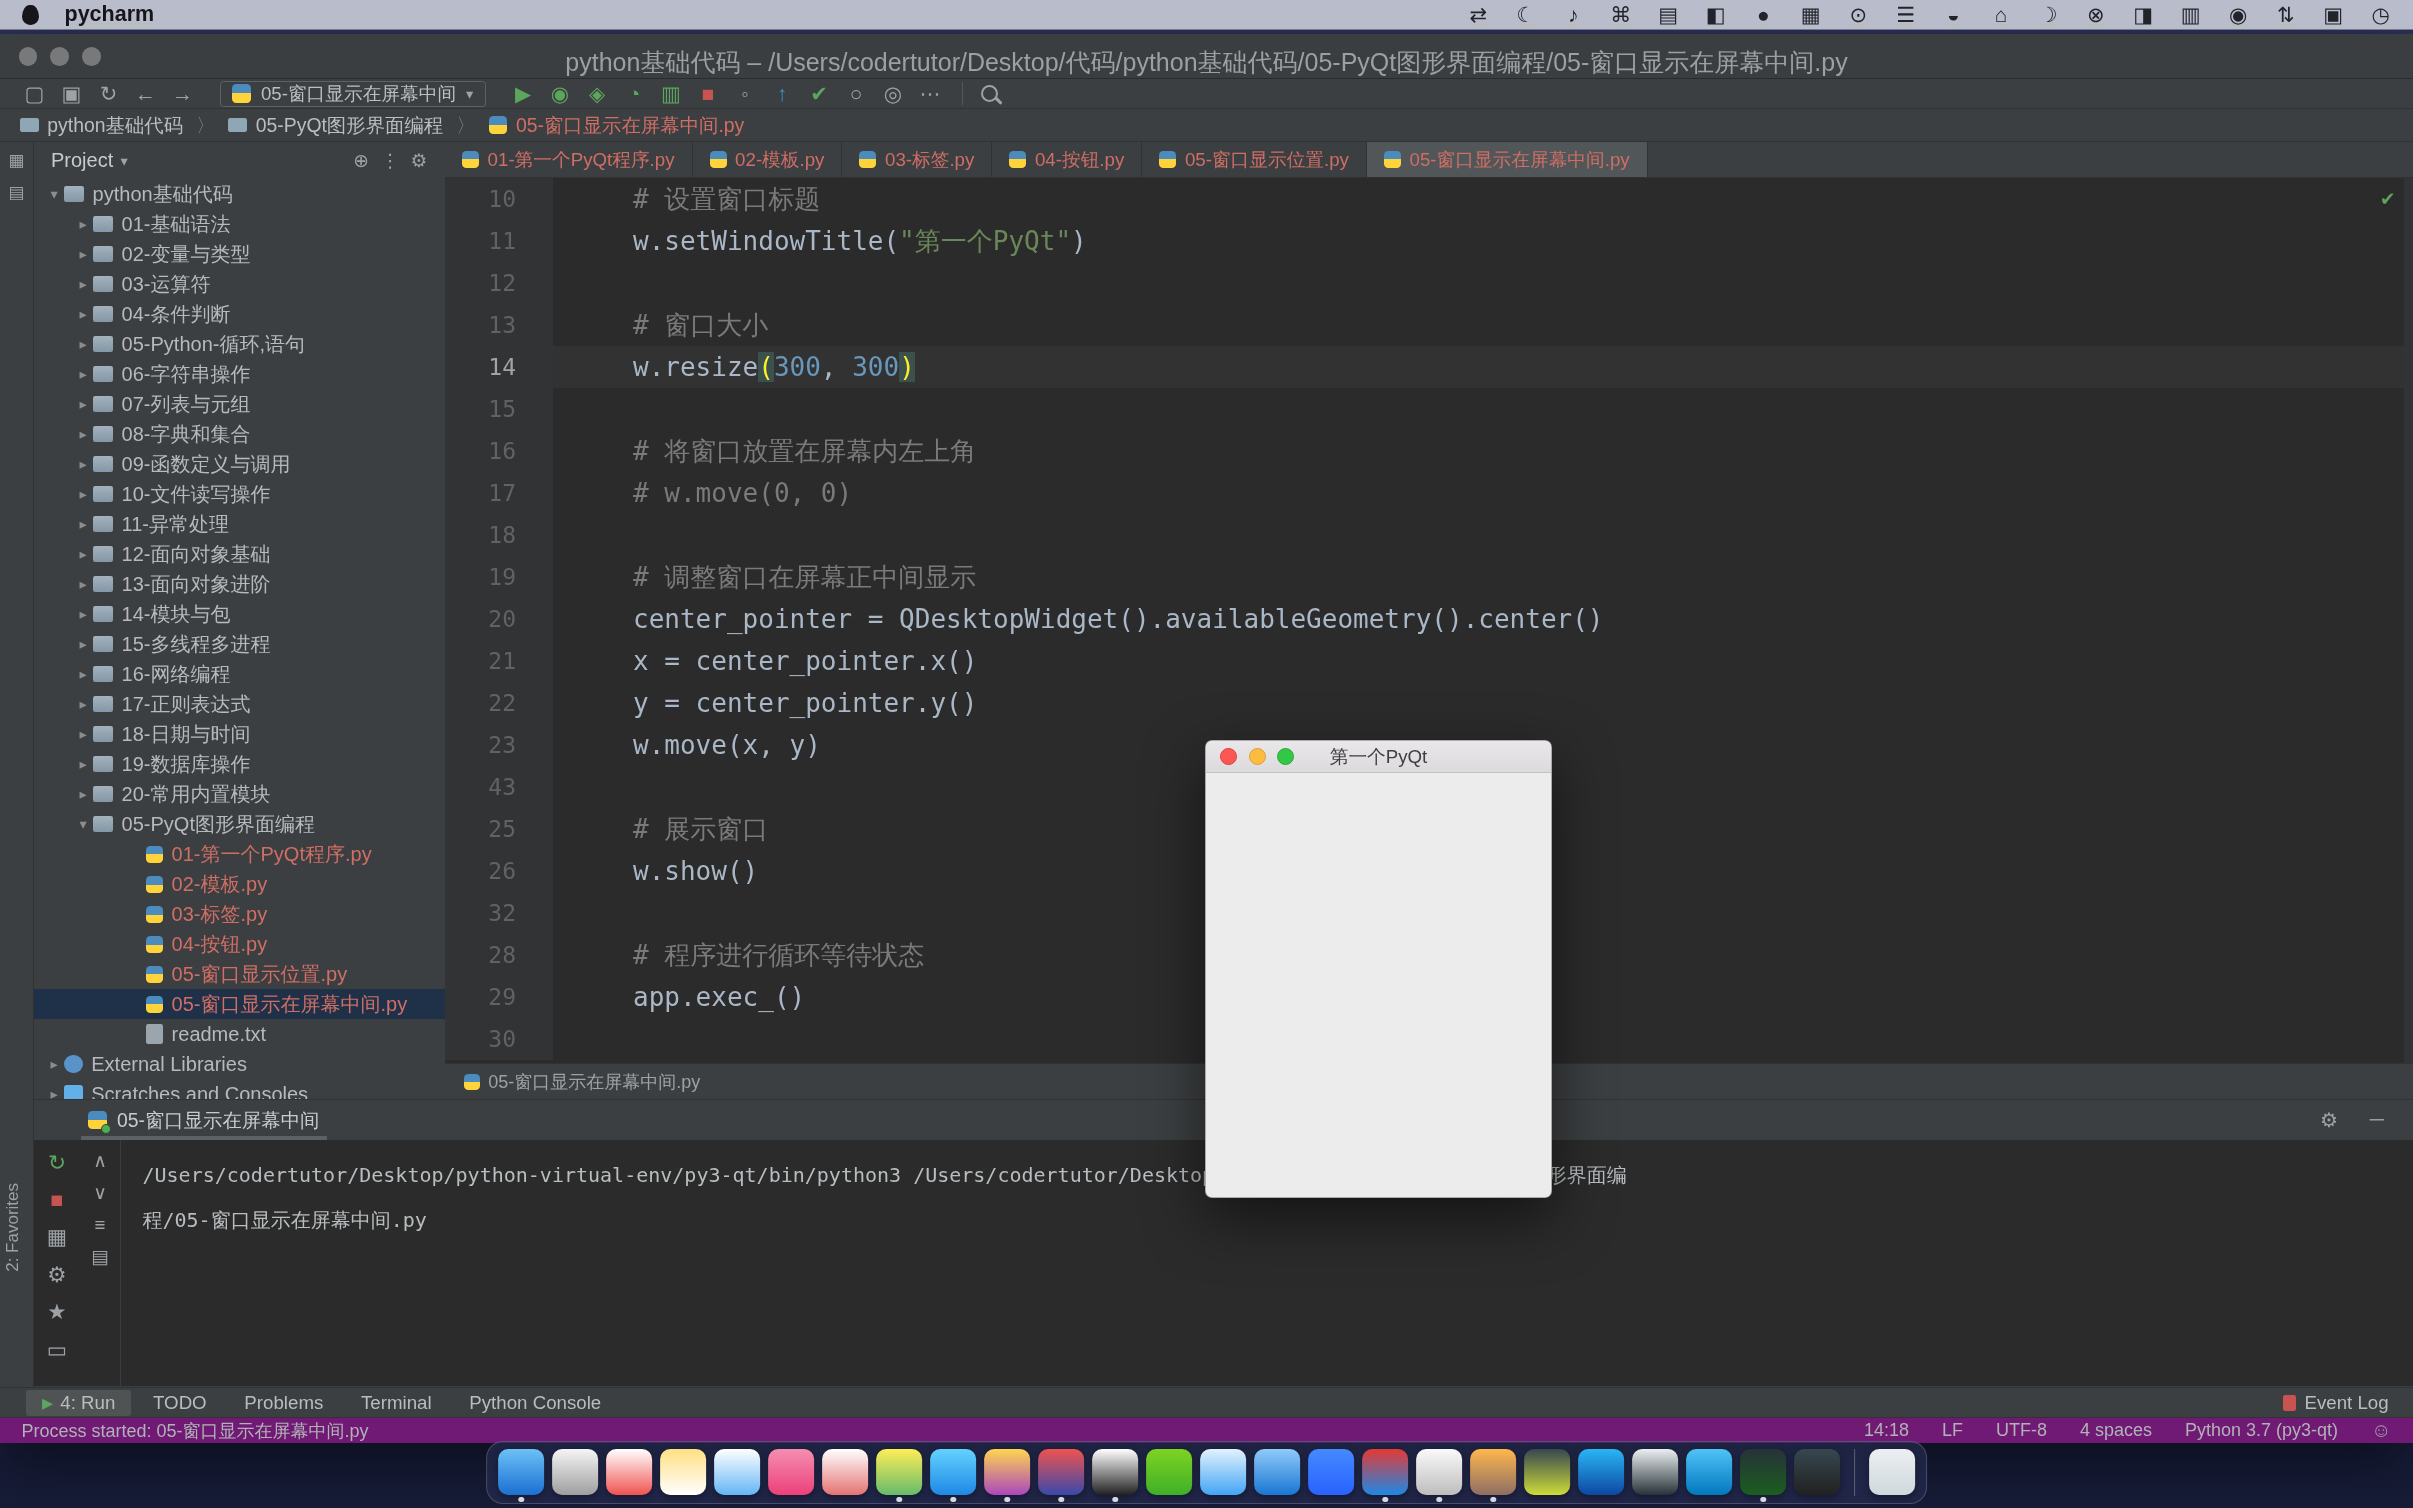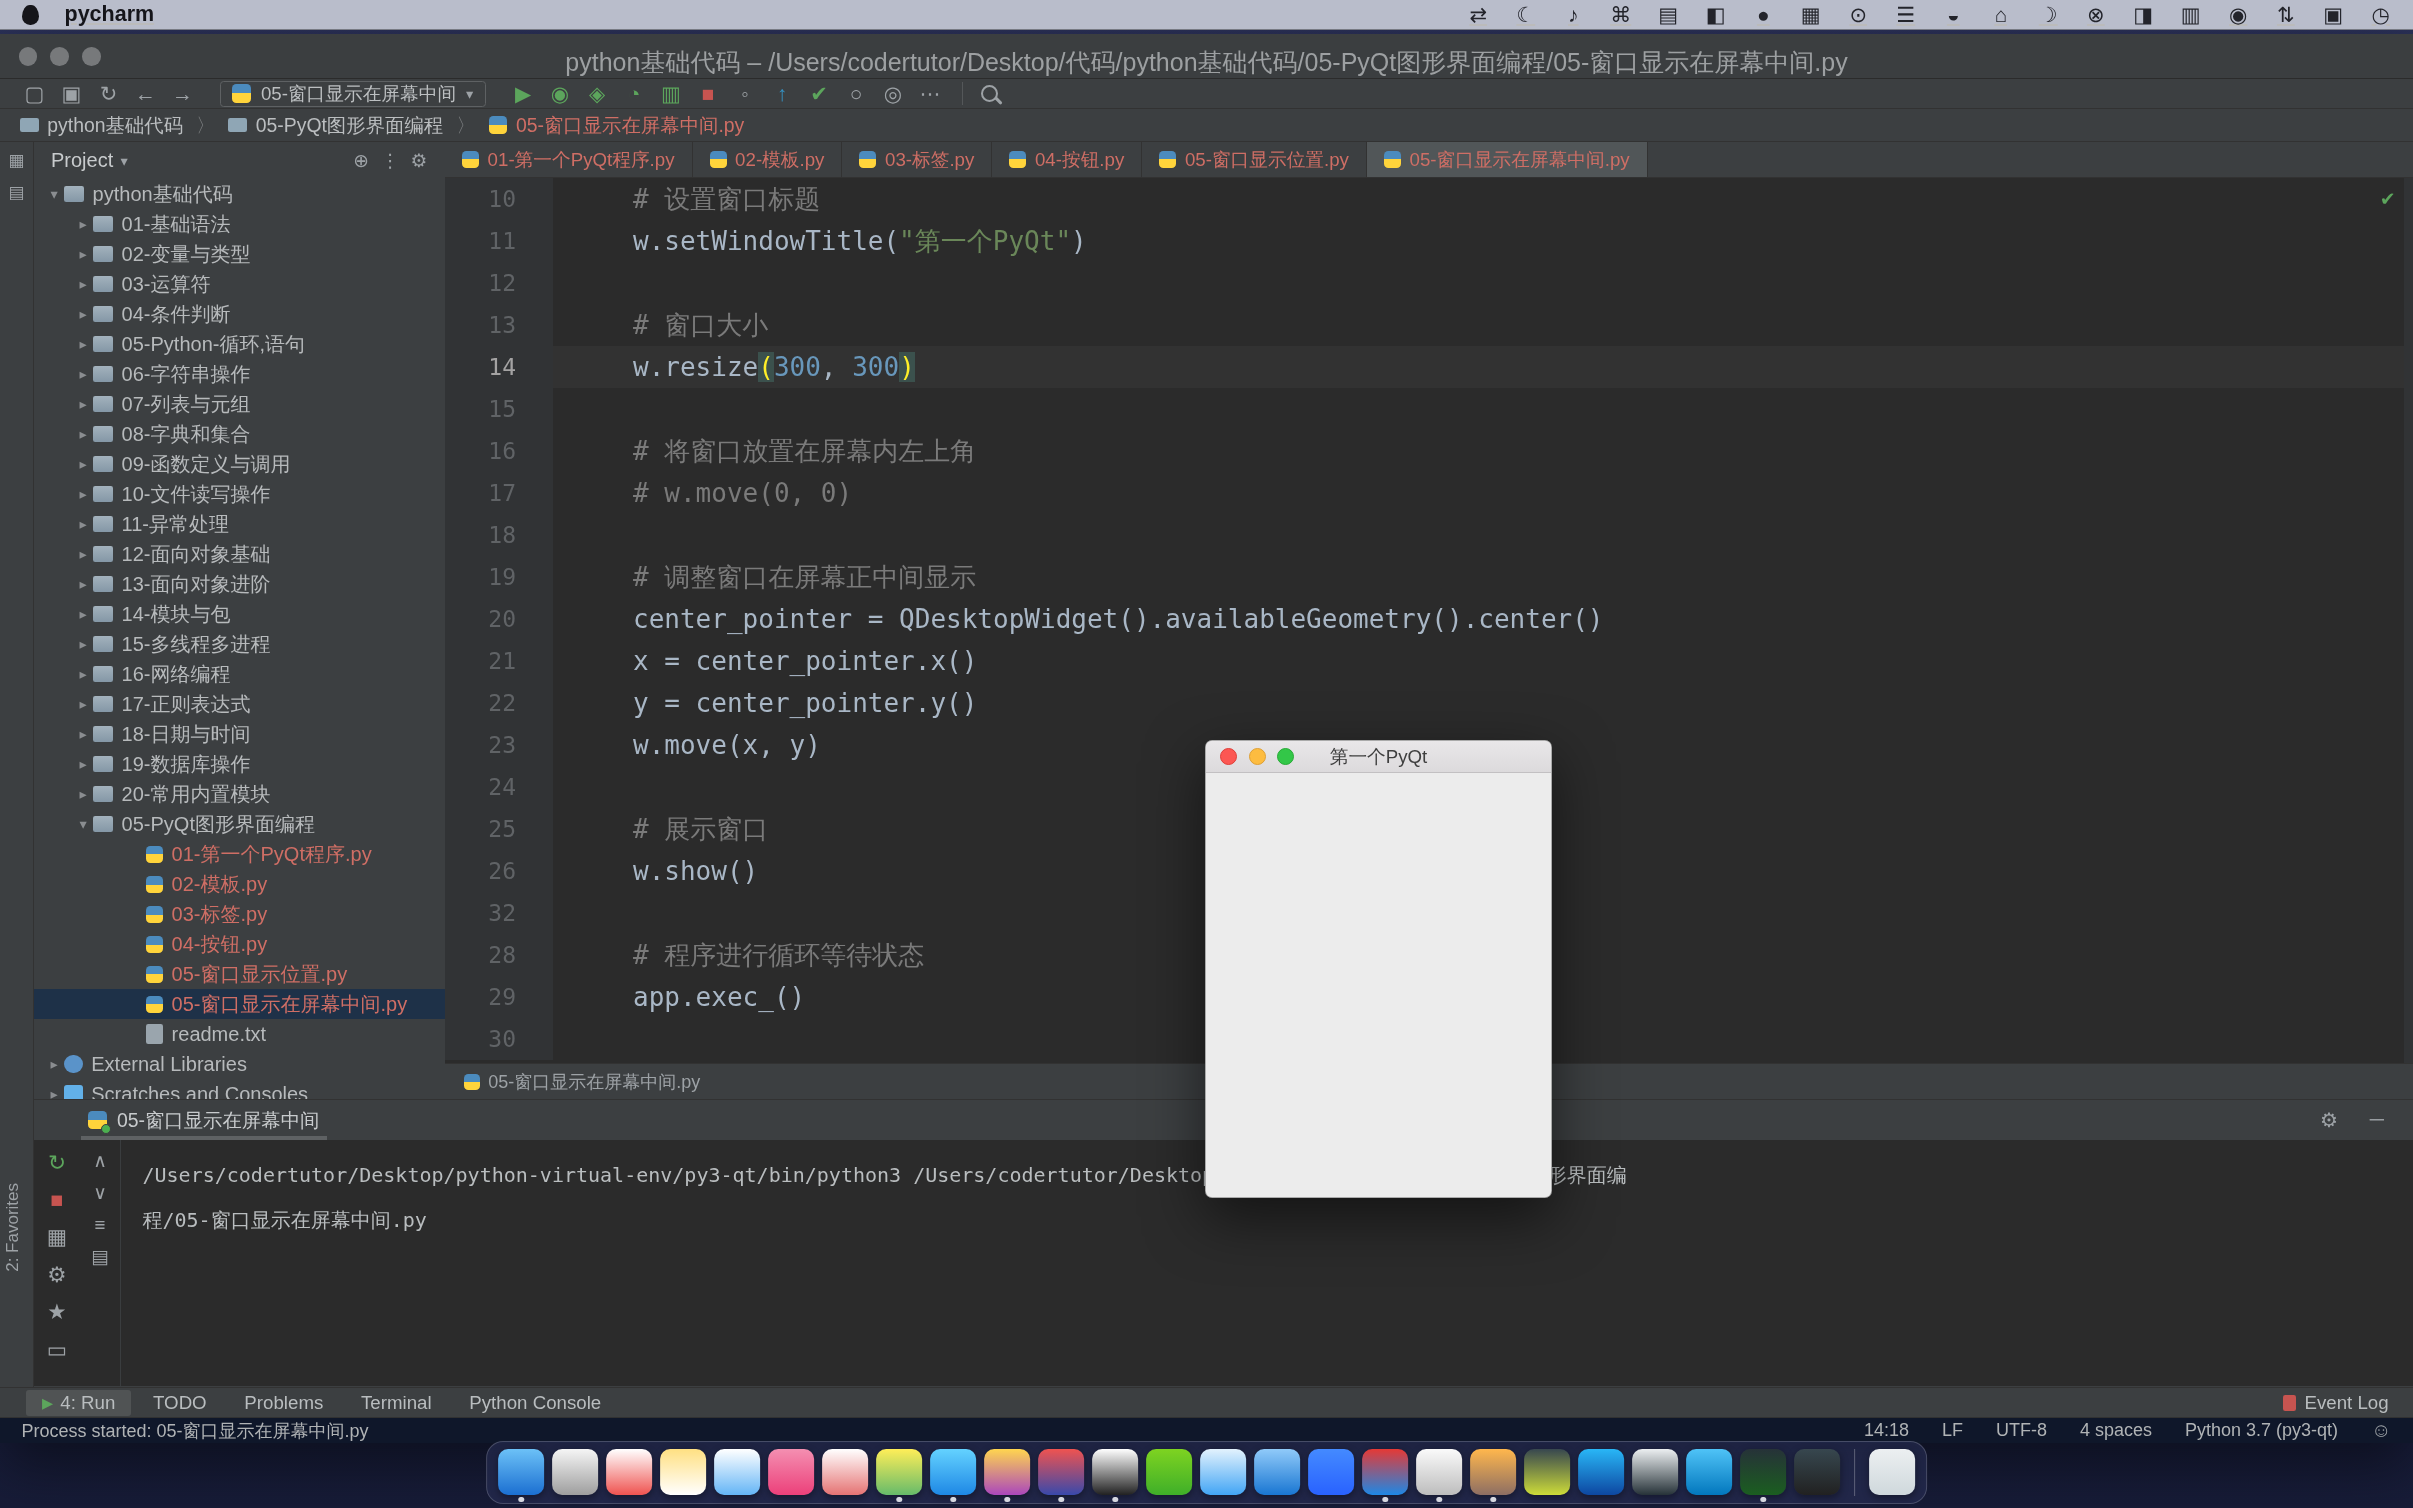--- a/index.html
+++ b/index.html
@@ -92,21 +92,21 @@
   .c-text{flex:1;border-left:0.7px solid #3a3d3f;padding:13px 0 0 21.5px;font-family:"DejaVu Sans Mono", monospace;
     font-size:20px;line-height:45px;color:#b9bdbf;white-space:pre-wrap;}
   
   .toolwin-bar{position:absolute;left:0;right:0;bottom:26px;height:30px;background:#3c3f41;border-top:0.7px solid #323232;
     display:flex;align-items:center;padding-left:26px;gap:5.7px;}
   .tw-chip{display:flex;align-items:center;gap:7.2px;padding:0 16px;height:26px;font-size:18.7px;color:#b9bdbf;border-radius:2.9px;white-space:nowrap;}
   .tw-chip.active{background:#505354;}
   .tw-chip .mini{font-size:14.4px;color:#5ca55c;}
   .event-log{margin-left:auto;margin-right:24.4px;display:flex;align-items:center;gap:8.6px;font-size:18.7px;color:#b9bdbf;}
   .ev-dot{width:13px;height:16px;border-radius:2.2px;background:#c75450;}
-  .statusbar{position:absolute;left:0;right:0;bottom:0;height:26px;background:#0f172a;border-top:0.7px solid #323232;
+  .statusbar{position:absolute;left:0;right:0;bottom:0;height:26px;background:#701a75;border-top:0.7px solid #323232;
     display:flex;align-items:center;font-size:18px;color:#b0b3b5;padding:0 21.5px;}
   .sb-right{margin-left:auto;display:flex;gap:33px;align-items:center;white-space:nowrap;}
   .hector{color:#9da2a6;font-size:20px;}
   
   #pyqt{position:absolute;left:1205px;top:740px;width:347px;height:458px;background:#ececec;border-radius:7.2px;
     box-shadow:0 20px 57px rgba(0,0,0,.55);border:0.7px solid rgba(0,0,0,.28);z-index:50;overflow:hidden;}
   .pq-titlebar{height:32px;background:linear-gradient(#e9e7e9,#dcdadc);border-bottom:0.7px solid #c2c0c2;position:relative;
     display:flex;align-items:center;justify-content:center;}
   .pq-lights{position:absolute;left:14.4px;top:7.2px;display:flex;gap:11.5px;}
   .pq-l{width:17px;height:17px;border-radius:50%;}
@@ -468,21 +468,21 @@
         </div>
         <div class="eline">
           <span class="lnum">22</span>
           <span class="lcode"><span class="tk-pl">y = center_pointer.y()</span></span>
         </div>
         <div class="eline">
           <span class="lnum">23</span>
           <span class="lcode"><span class="tk-pl">w.move(x, y)</span></span>
         </div>
         <div class="eline">
-          <span class="lnum">24</span>
+          <span class="lnum">43</span>
           <span class="lcode"></span>
         </div>
         <div class="eline">
           <span class="lnum">25</span>
           <span class="lcode"><span class="tk-cm"># 展示窗口</span></span>
         </div>
         <div class="eline">
           <span class="lnum">26</span>
           <span class="lcode"><span class="tk-pl">w.show()</span></span>
         </div>

